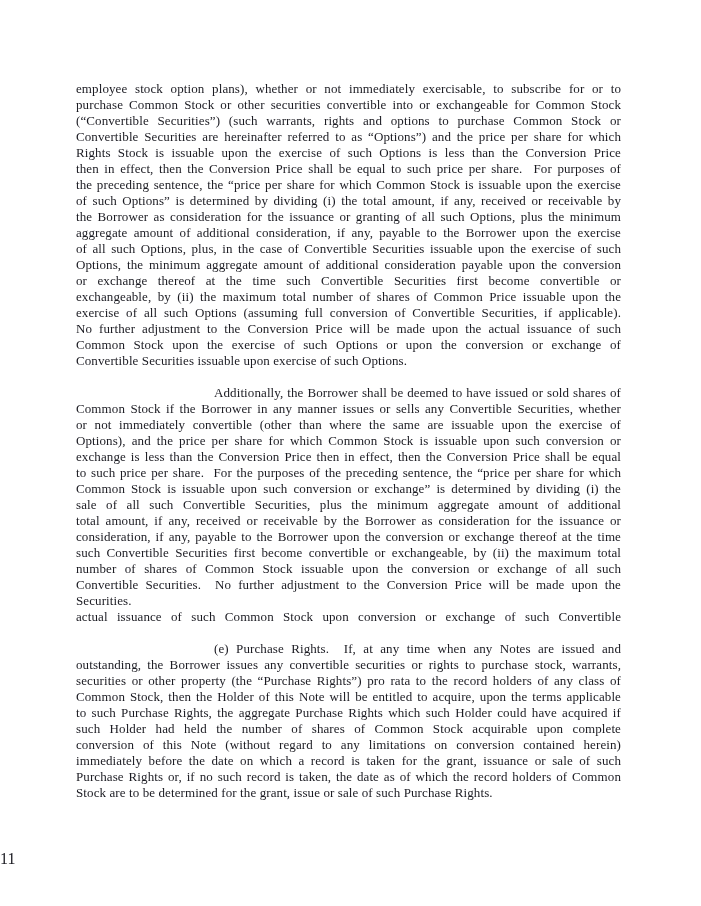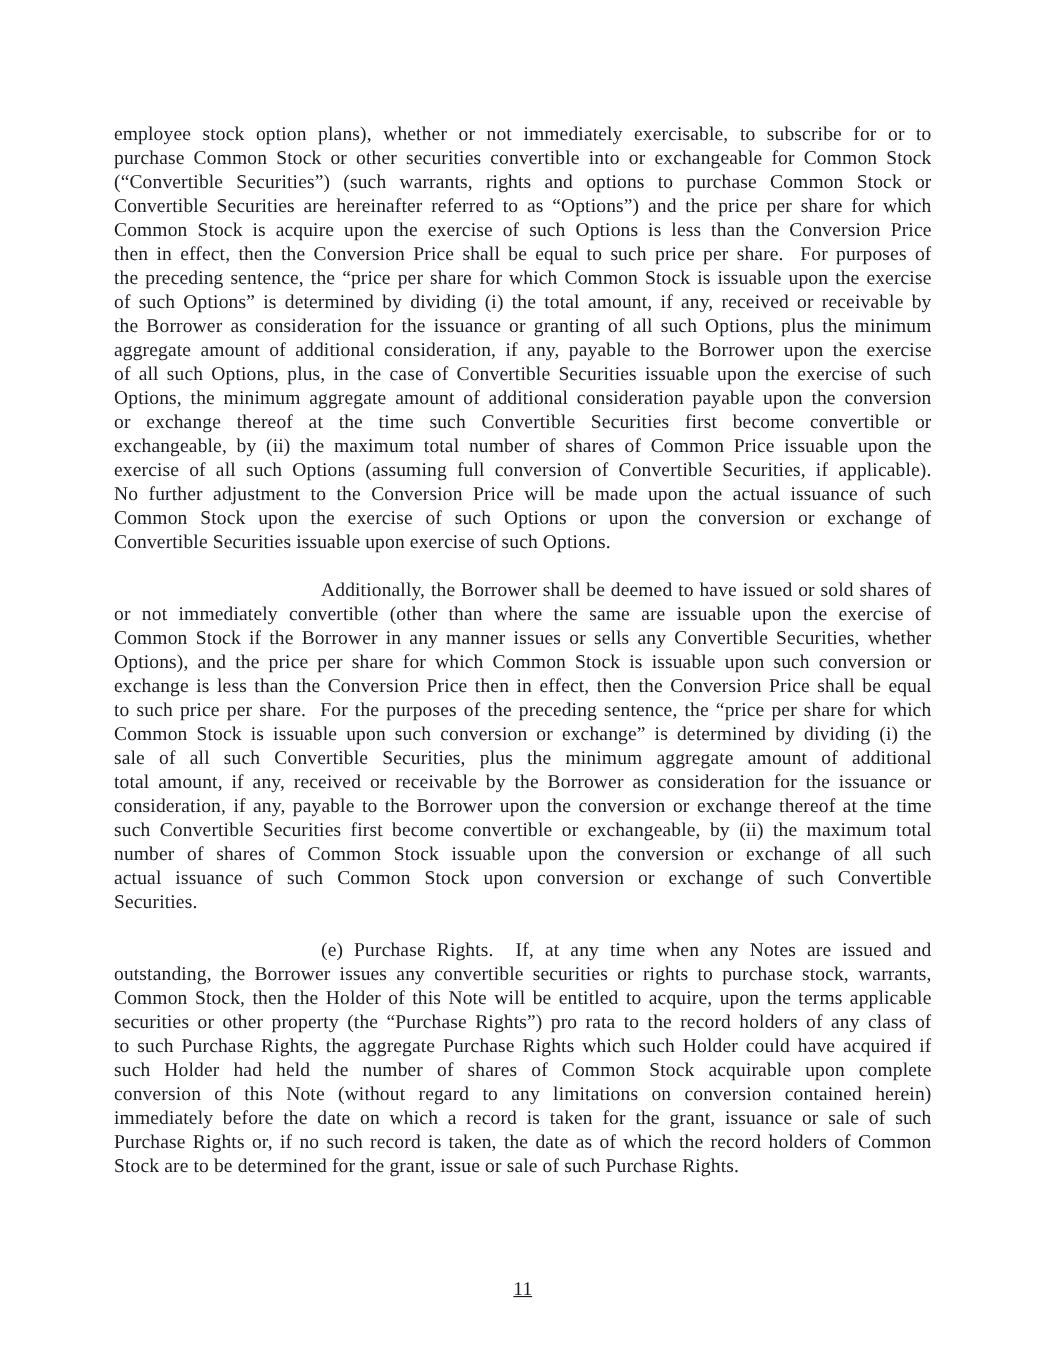--- a/index.html
+++ b/index.html
@@ -41,72 +41,73 @@
   .line.indent {
     padding-left: 138px;
   }
   .u {
   }
   .page-number {
     position: absolute;
     top: 851px;
     left: 0;
     width: 697px;
-    text-align: center;
-    font-size: 13px;
+    text-align: left;
+    font-size: 16px;
     line-height: 16px;
     text-decoration: underline;
   }
 </style>
 </head>
 <body>
 
 <div class="page">
   <div class="doc-body">
       <div class="paragraph">
         <div class="line"><span>employee stock option plans), whether or not immediately exercisable, to subscribe for or to</span></div>
         <div class="line"><span>purchase Common Stock or other securities convertible into or exchangeable for Common Stock</span></div>
         <div class="line"><span>(“Convertible Securities”) (such warrants, rights and options to purchase Common Stock or</span></div>
         <div class="line"><span>Convertible Securities are hereinafter referred to as “Options”) and the price per share for which</span></div>
-        <div class="line"><span>Common Stock is acquire upon the exercise of such Options is less than the Conversion Price</span></div>
+        <div class="line"><span>Rights Stock is issuable upon the exercise of such Options is less than the Conversion Price</span></div>
         <div class="line"><span>then in effect, then the Conversion Price shall be equal to such price per share.&nbsp; For purposes of</span></div>
         <div class="line"><span>the preceding sentence, the “price per share for which Common Stock is issuable upon the exercise</span></div>
         <div class="line"><span>of such Options” is determined by dividing (i) the total amount, if any, received or receivable by</span></div>
         <div class="line"><span>the Borrower as consideration for the issuance or granting of all such Options, plus the minimum</span></div>
         <div class="line"><span>aggregate amount of additional consideration, if any, payable to the Borrower upon the exercise</span></div>
         <div class="line"><span>of all such Options, plus, in the case of Convertible Securities issuable upon the exercise of such</span></div>
         <div class="line"><span>Options, the minimum aggregate amount of additional consideration payable upon the conversion</span></div>
         <div class="line"><span>or exchange thereof at the time such Convertible Securities first become convertible or</span></div>
         <div class="line"><span>exchangeable, by (ii) the maximum total number of shares of Common Price issuable upon the</span></div>
         <div class="line"><span>exercise of all such Options (assuming full conversion of Convertible Securities, if applicable).</span></div>
         <div class="line"><span>No further adjustment to the Conversion Price will be made upon the actual issuance of such</span></div>
         <div class="line"><span>Common Stock upon the exercise of such Options or upon the conversion or exchange of</span></div>
         <div class="line last"><span>Convertible Securities issuable upon exercise of such Options.</span></div>
       </div>
       <div class="paragraph">
         <div class="line indent"><span>Additionally, the Borrower shall be deemed to have issued or sold shares of</span></div>
+        <div class="line"><span>Common Stock if the Borrower in any manner issues or sells any Convertible Securities, whether</span></div>
         <div class="line"><span>or not immediately convertible (other than where the same are issuable upon the exercise of</span></div>
-        <div class="line"><span>Common Stock if the Borrower in any manner issues or sells any Convertible Securities, whether</span></div>
         <div class="line"><span>Options), and the price per share for which Common Stock is issuable upon such conversion or</span></div>
         <div class="line"><span>exchange is less than the Conversion Price then in effect, then the Conversion Price shall be equal</span></div>
         <div class="line"><span>to such price per share.&nbsp; For the purposes of the preceding sentence, the “price per share for which</span></div>
         <div class="line"><span>Common Stock is issuable upon such conversion or exchange” is determined by dividing (i) the</span></div>
         <div class="line"><span>sale of all such Convertible Securities, plus the minimum aggregate amount of additional</span></div>
         <div class="line"><span>total amount, if any, received or receivable by the Borrower as consideration for the issuance or</span></div>
         <div class="line"><span>consideration, if any, payable to the Borrower upon the conversion or exchange thereof at the time</span></div>
         <div class="line"><span>such Convertible Securities first become convertible or exchangeable, by (ii) the maximum total</span></div>
         <div class="line"><span>number of shares of Common Stock issuable upon the conversion or exchange of all such</span></div>
+        <div class="line"><span>Convertible Securities.&nbsp; No further adjustment to the Conversion Price will be made upon the</span></div>
+        <div class="line last"><span>Securities.</span></div>
         <div class="line"><span>actual issuance of such Common Stock upon conversion or exchange of such Convertible</span></div>
-        <div class="line last"><span>Securities.</span></div>
       </div>
       <div class="paragraph">
         <div class="line indent"><span>(e) </span><span class="u">Purchase Rights.</span><span>&nbsp; If, at any time when any Notes are issued and</span></div>
         <div class="line"><span>outstanding, the Borrower issues any convertible securities or rights to purchase stock, warrants,</span></div>
+        <div class="line"><span>securities or other property (the “Purchase Rights”) pro rata to the record holders of any class of</span></div>
         <div class="line"><span>Common Stock, then the Holder of this Note will be entitled to acquire, upon the terms applicable</span></div>
-        <div class="line"><span>securities or other property (the “Purchase Rights”) pro rata to the record holders of any class of</span></div>
         <div class="line"><span>to such Purchase Rights, the aggregate Purchase Rights which such Holder could have acquired if</span></div>
         <div class="line"><span>such Holder had held the number of shares of Common Stock acquirable upon complete</span></div>
         <div class="line"><span>conversion of this Note (without regard to any limitations on conversion contained herein)</span></div>
         <div class="line"><span>immediately before the date on which a record is taken for the grant, issuance or sale of such</span></div>
         <div class="line"><span>Purchase Rights or, if no such record is taken, the date as of which the record holders of Common</span></div>
         <div class="line last"><span>Stock are to be determined for the grant, issue or sale of such Purchase Rights.</span></div>
       </div>
     </div>
   <div class="page-number">11</div>
 </div>

